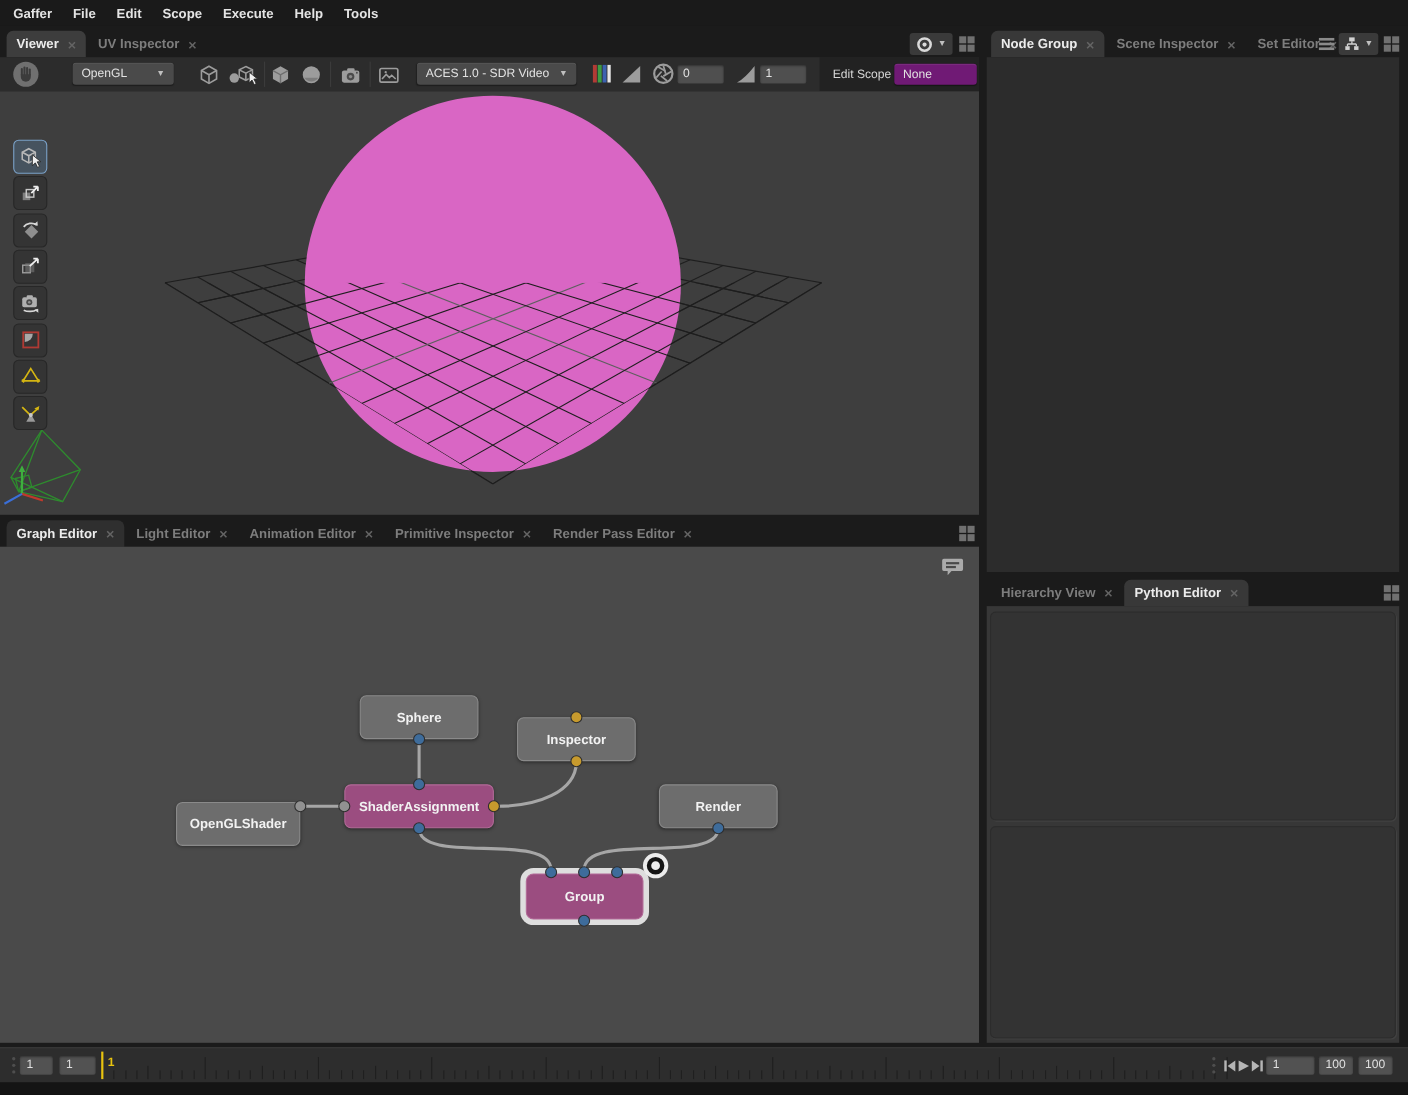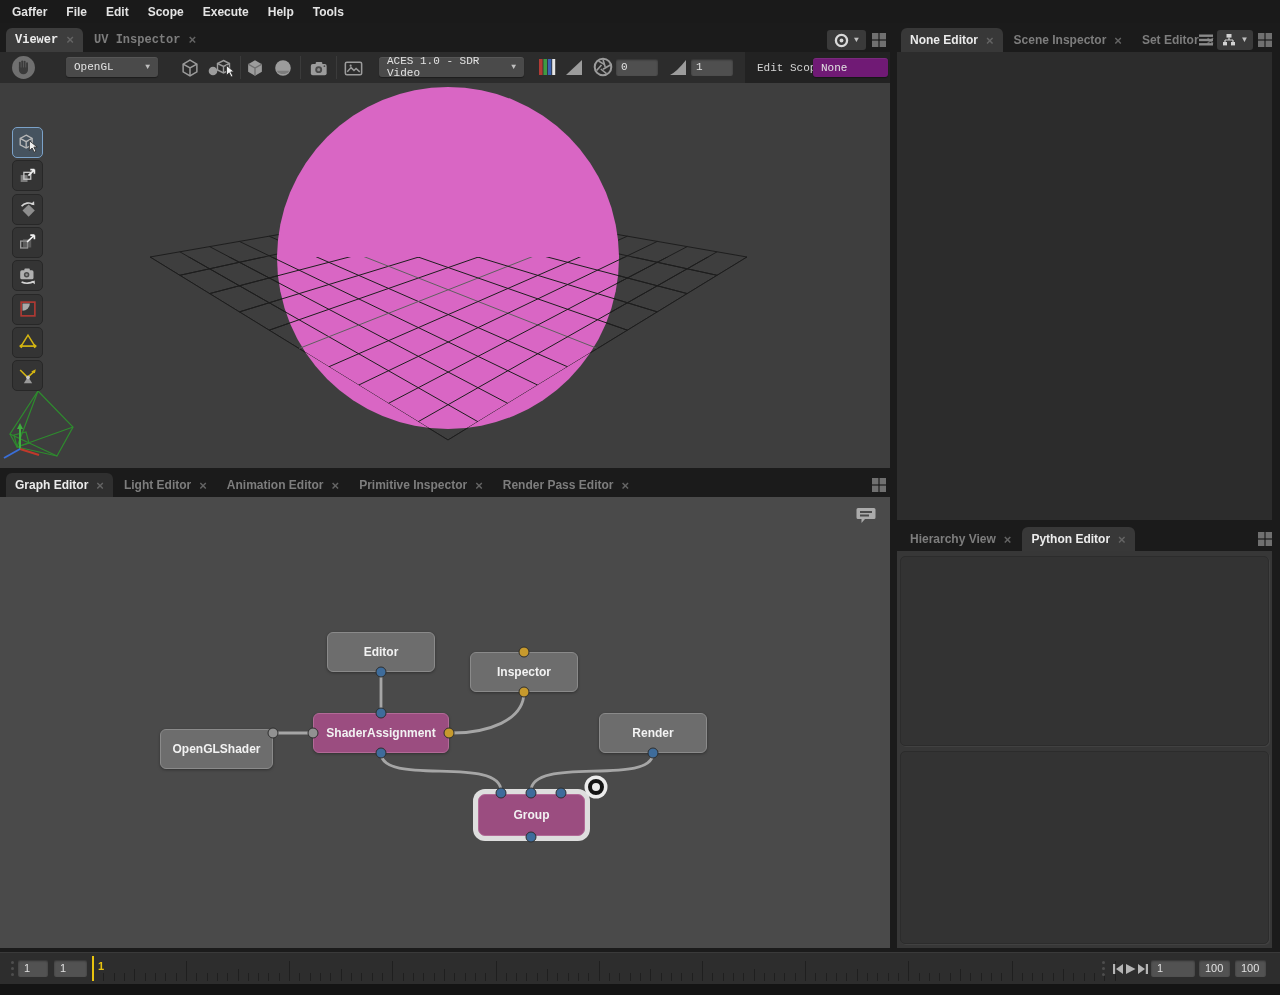--- a/index.html
+++ b/index.html
@@ -18,21 +18,21 @@
        font-size:12px;font-weight:bold;color:#7d7d7d;}
   .tab.active{background:var(--active-bg);color:#ececec;}
   .tab-close{margin-left:8px;color:#646464;font-size:13px;font-weight:bold;line-height:1;}
 
   .icon-btn{position:absolute;display:flex;align-items:center;justify-content:center;}
   .pill-btn{position:absolute;display:flex;align-items:center;justify-content:center;gap:5px;
             background:#3a3a3a;border-radius:3px;}
   .caret{font-size:8px;color:#c0c0c0;line-height:1;}
 
   
-  #viewer-panel{position:absolute;left:0;top:23px;width:890px;height:445px;font-family:Liberation Mono, monospace;}
+  #viewer-panel{position:absolute;left:0;top:23px;width:890px;height:445px;}
   #viewer-tabs{left:6px;top:5px;--active-bg:#3d3d3d;}
   #viewer-tabbar-target{left:827px;top:7px;width:39px;height:20px;}
   #viewer-tabbar-grid{left:871px;top:9px;width:16px;height:16px;}
   #viewer-toolbar{position:absolute;left:0;top:29px;width:890px;height:31px;background:#2c2c2c;}
   #viewer-toolbar .sep{position:absolute;top:4px;width:1px;height:23px;background:#3b3b3b;}
   .dropdown{position:absolute;display:flex;align-items:center;justify-content:space-between;
             background:#4a4a4a;border-radius:3px;padding:0 8px;font-size:11px;color:#e2e2e2;
             box-shadow:inset 0 1px 0 rgba(255,255,255,.07),0 1px 1px rgba(0,0,0,.35);box-sizing:border-box;}
   .field{position:absolute;background:#4f4f4f;border-radius:2px;font-size:11px;color:#e2e2e2;
          padding:2px 0 0 5px;box-sizing:border-box;box-shadow:inset 0 1px 2px rgba(0,0,0,.4);}
@@ -424,21 +424,21 @@
           <path d="M381,175 L381,216" stroke-width="2.8" stroke-linecap="round"></path>
           <path d="M524,195 C524,224 487,236 452,236" stroke-width="2.8" stroke-linecap="round"></path>
           <path d="M381,256 C381,290 501,258 501,294" stroke-width="2.8" stroke-linecap="round"></path>
           <path d="M653,256 C653,290 531,258 531,294" stroke-width="2.8" stroke-linecap="round"></path>
         </svg>
       <div id="graph-nodes">
           <div class="node default" style="left: 160px; top: 232px; width: 113px; height: 40px;">
             <span>OpenGLShader</span>
           </div>
           <div class="node default" style="left: 327px; top: 135px; width: 108px; height: 40px;">
-            <span>Editor</span>
+            <span>Sphere</span>
           </div>
           <div class="node default" style="left: 470px; top: 155px; width: 108px; height: 40px;">
             <span>Inspector</span>
           </div>
           <div class="node accent" style="left: 313px; top: 216px; width: 136px; height: 40px;">
             <span>ShaderAssignment</span>
           </div>
           <div class="node default" style="left: 599px; top: 216px; width: 108px; height: 40px;">
             <span>Render</span>
           </div>
@@ -469,21 +469,21 @@
           <rect x="5" y="6" width="12" height="2" fill="#4a4a4a"></rect>
           <rect x="5" y="9.5" width="9" height="2" fill="#4a4a4a"></rect>
         </svg>
       </div>
     </div>
   </section>
 
   <section id="node-editor-panel">
     <div class="tabstrip" id="node-editor-tabs">
         <div class="tab active">
-          <span>None Editor</span>
+          <span>Node Group</span>
           <span class="tab-close">×</span>
         </div>
         <div class="tab">
           <span>Scene Inspector</span>
           <span class="tab-close">×</span>
         </div>
         <div class="tab">
           <span>Set Editor</span>
           <span class="tab-close">×</span>
         </div>

